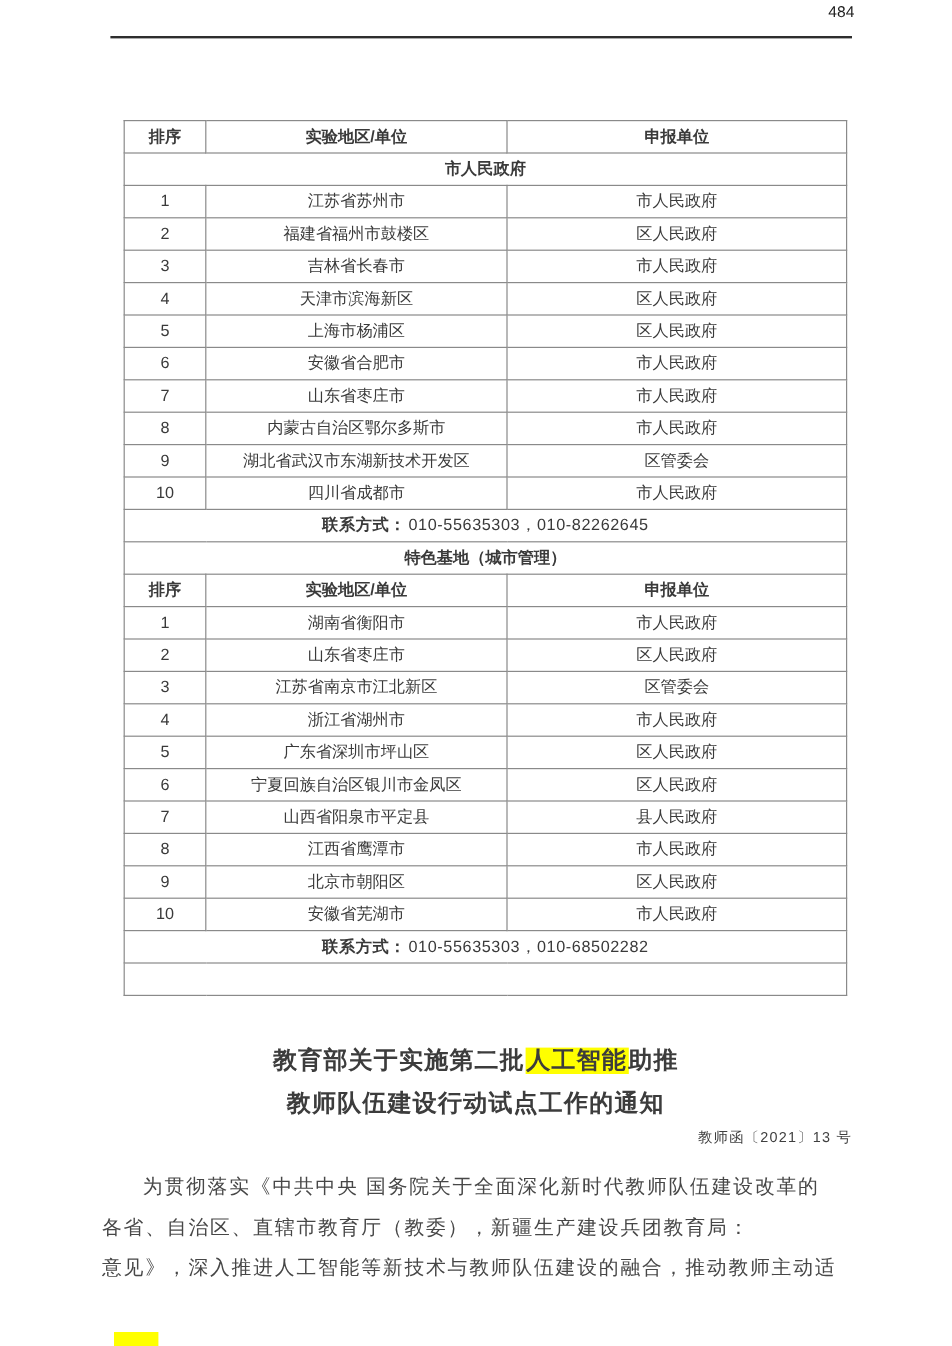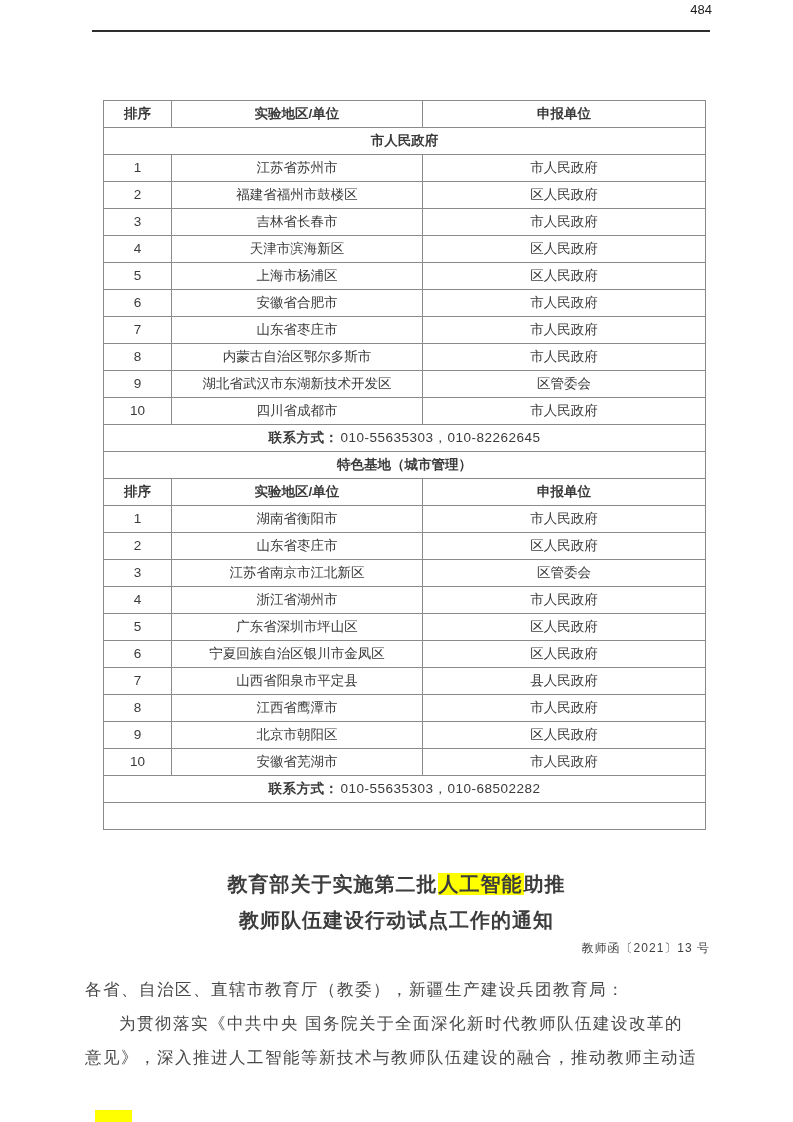--- a/index.html
+++ b/index.html
@@ -171,20 +171,20 @@
   </table>
 
   <div class="doc-title">
     <div class="t-line"><span>教育部关于实施第二批</span><span class="hl">人工智能</span><span>助推</span></div>
     <div class="t-line">教师队伍建设行动试点工作的通知</div>
   </div>
 
   <div class="doc-number">教师函〔2021〕13 号</div>
 
   <div class="body-text">
+    <div class="b-line indent">为贯彻落实《中共中央 国务院关于全面深化新时代教师队伍建设改革的</div>
     <div class="b-line">各省、自治区、直辖市教育厅（教委），新疆生产建设兵团教育局：</div>
-    <div class="b-line indent">为贯彻落实《中共中央 国务院关于全面深化新时代教师队伍建设改革的</div>
     <div class="b-line">意见》，深入推进人工智能等新技术与教师队伍建设的融合，推动教师主动适</div>
   </div>
 
   <div class="bottom-highlight"></div>
 
 </div>
 
 </body></html>

